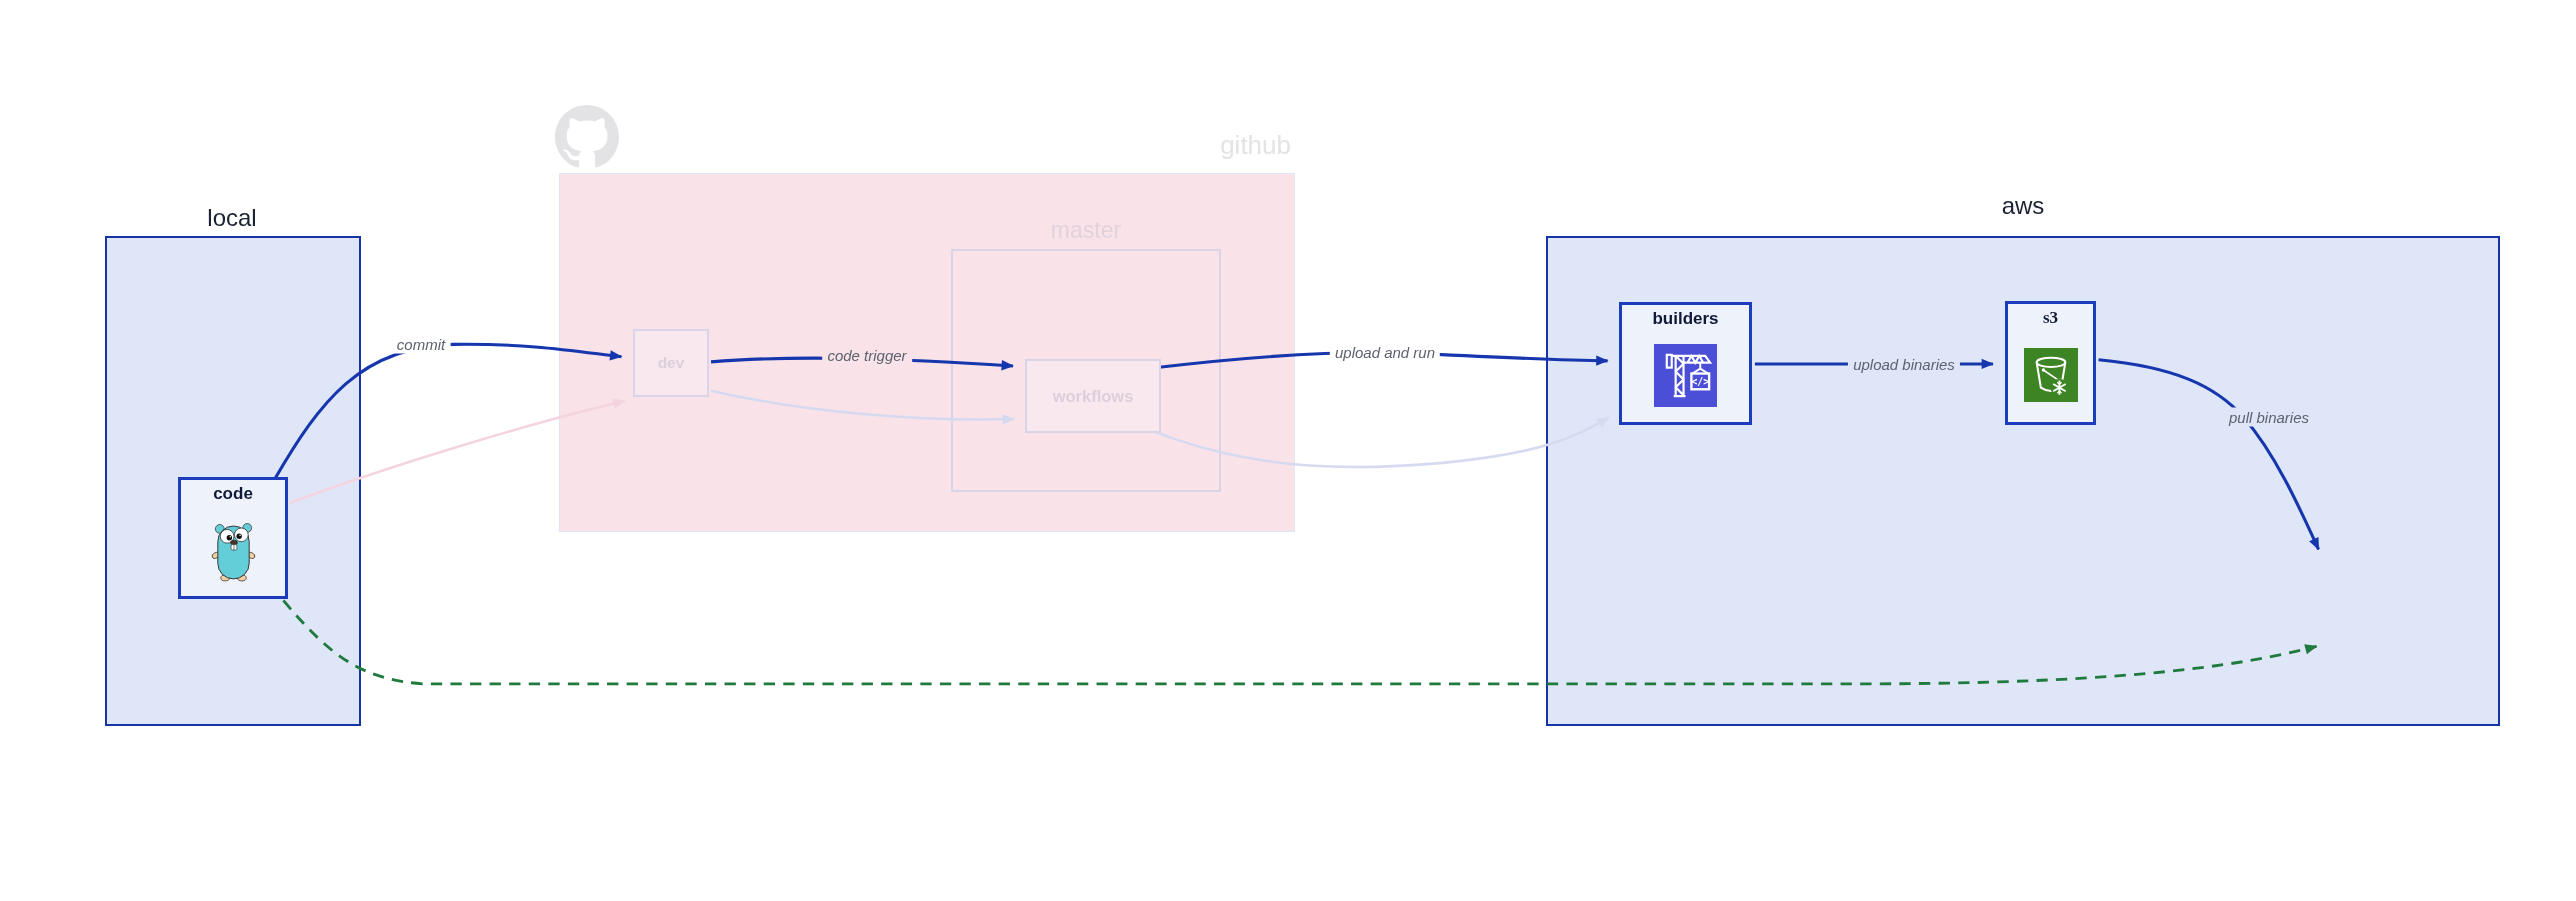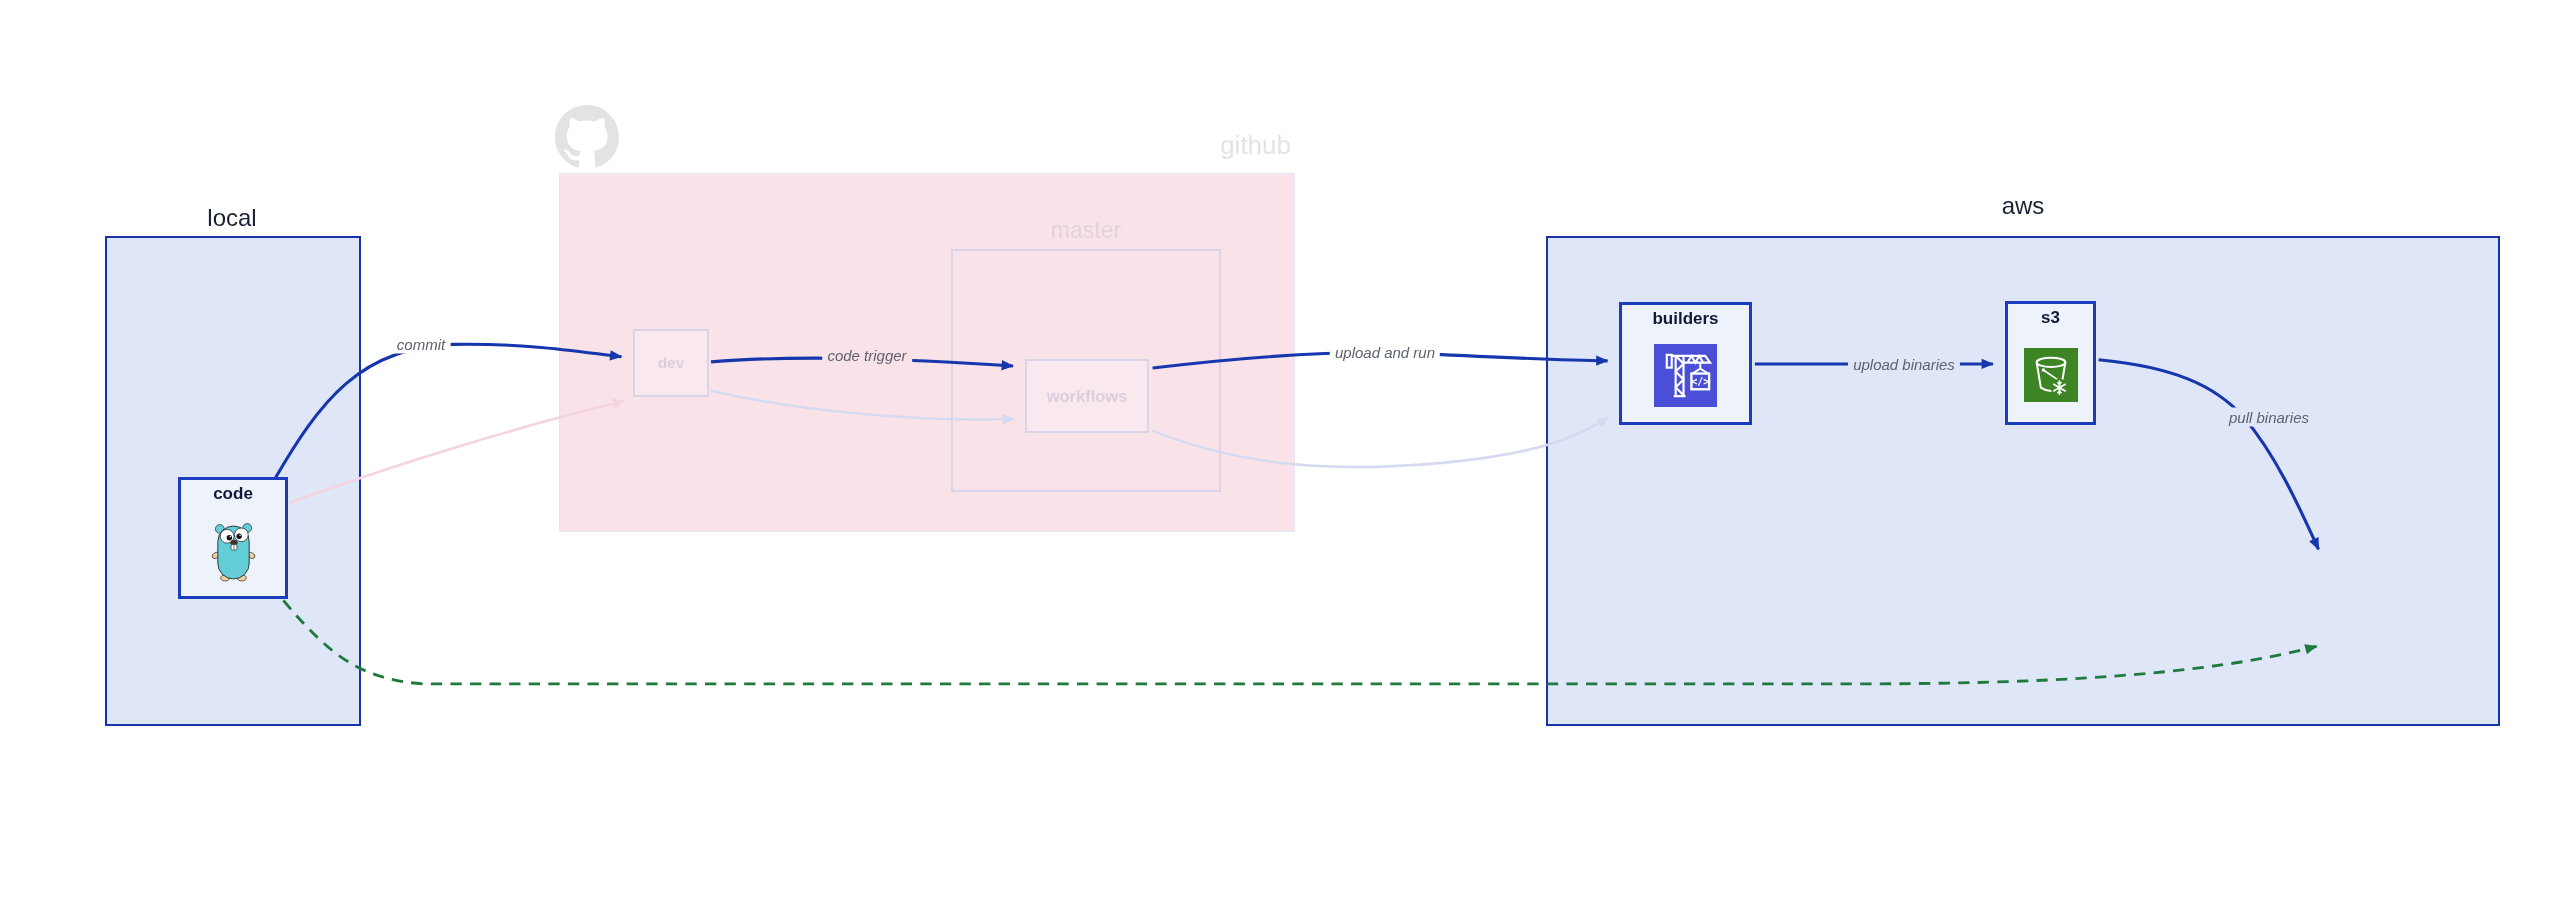--- a/index.html
+++ b/index.html
@@ -34,28 +34,28 @@
   .lbl-master{left:1086px;top:217px;font-size:23px;color:#e2d2dc;}
   .lbl-github{left:1291px;top:130px;transform:translateX(-100%);font-size:26px;color:var(--gray-ghost);}
 
   .octocat{position:absolute;left:555px;top:105px;width:64px;height:64px;}
 
   .node{position:absolute;display:flex;flex-direction:column;align-items:center;background:var(--node-fill);border:3.1px solid var(--node-border);}
   .node .nl{font-weight:700;font-size:17px;color:var(--node-label);margin-top:4px;white-space:nowrap;}
   .node .nicon{display:flex;align-items:center;justify-content:center;flex:1;}
   .n-code{left:178px;top:477px;width:110px;height:122px;}
   .n-builders{left:1619px;top:302px;width:133px;height:123px;}
-  .n-s3{left:2005px;top:301px;width:91px;height:124px;}
+  .n-s3{left:2005px;top:301px;width:91px;height:124px;font-family:Liberation Serif, serif;}
   .n-ec2{left:2329px;top:559px;width:98px;height:122px;}
 
   .node-faded{position:absolute;display:flex;align-items:center;justify-content:center;background:var(--faded-node-fill);border:2.1px solid var(--faded-border);}
   .node-faded .nl{font-weight:700;color:var(--faded-label);white-space:nowrap;}
   .n-dev{left:633px;top:329px;width:76px;height:68px;justify-content:center;}
   .n-dev .nl{font-size:15.5px;}
-  .n-workflows{left:1025px;top:359px;width:124px;height:74px;}
+  .n-workflows{left:1025px;top:359px;width:136px;height:74px;}
   .n-workflows .nl{font-size:16.5px;}
 
   .edge-label{position:absolute;transform:translate(-50%,-50%);font-style:italic;font-size:15px;color:var(--edge-label);padding:1px 5.2px;white-space:nowrap;}
   .el-white{background:#ffffff;}
   .el-pink{background:var(--github-fill);}
   .el-lav{background:var(--group-blue-fill);margin-left:24px;}
   .el-commit{left:421px;top:344px;}
   .el-merge{left:867px;top:355px;}
   .el-uploadrun{left:1385px;top:352px;}
   .el-uploadbin{left:1880px;top:364px;}

